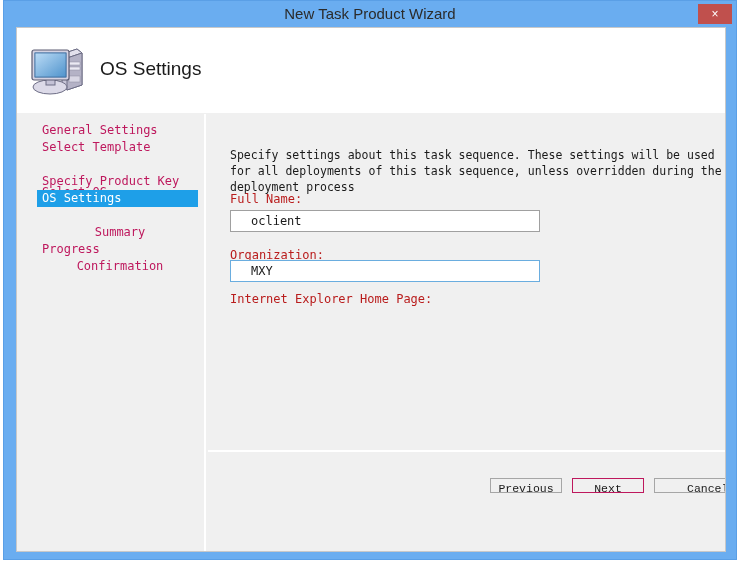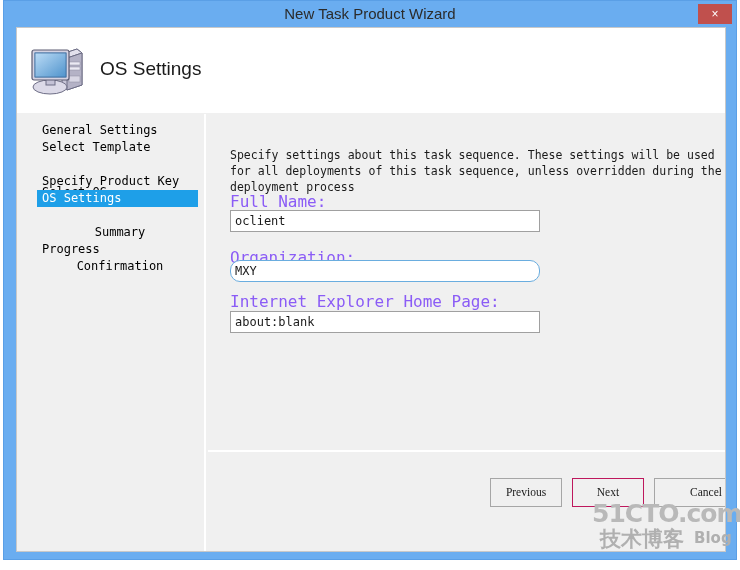--- a/index.html
+++ b/index.html
@@ -121,21 +121,21 @@
     box-sizing: border-box;
   }
   .nav-item {
     position: absolute;
     left: 20px;
     width: 161px;
     height: 17px;
     line-height: 17px;
     font-family: "DejaVu Sans Mono", monospace;
     font-size: 12px;
-    color: #000000;
+    color: #be185d;
     white-space: nowrap;
     padding-left: 5px;
     box-sizing: border-box;
     cursor: default;
   }
   .nav-item.active {
     background: #1e9fe8;
     color: #ffffff;
   }
 
@@ -155,47 +155,47 @@
     width: 507px;
     font-family: "DejaVu Sans Mono", monospace;
     font-size: 11.5px;
     line-height: 16px;
     color: #1a1a1a;
   }
   .field-label {
     position: absolute;
     left: 22px;
     font-family: "DejaVu Sans Mono", monospace;
-    font-size: 16px;
-    color: #8b5cf6;
+    font-size: 12px;
+    color: #b91c1c;
     white-space: nowrap;
   }
   .field-input {
     position: absolute;
     left: 22px;
     width: 310px;
     height: 22px;
     box-sizing: border-box;
     background: #ffffff;
     border: 1px solid #a0a0a0;
     font-family: "DejaVu Sans Mono", monospace;
     font-size: 12px;
     color: #1a1a1a;
-    padding: 0 4px;
+    padding: 0 20px;
     outline: none;
   }
   .field-input.focused {
     border: 1px solid #6aaddf;
   }
 
   
   #label-full-name      { top: 78px; }
   #input-full-name      { top: 96px; }
   #label-organization   { top: 134px; }
-  #input-organization   { top: 146px; border-radius: 10px; }
+  #input-organization   { top: 146px; }
   #label-home-page      { top: 178px; }
   #input-home-page      { top: 197px; }
 
   
   #footer-divider {
     position: absolute;
     left: 191px;
     right: 0;
     top: 422px;
     height: 2px;
@@ -205,25 +205,25 @@
     position: absolute;
     left: 191px;
     right: 0;
     top: 424px;
     bottom: 0;
     background: #f0f0f0;
   }
   .footer-button {
     position: absolute;
     top: 26px;
-    height: 29px;
+    height: 15px;
     box-sizing: border-box;
     background: #f0f0f0;
     border: 1px solid #a6a6a6;
-    font-family: Liberation Serif, serif;
+    font-family: Liberation Mono, monospace;
     font-size: 11.5px;
     color: #1a1a1a;
     cursor: pointer;
     padding: 0;
     line-height: 19px;
   }
   #btn-previous { left: 282px; width: 72px; }
   #btn-next     { left: 364px; width: 72px; border: 1px solid #be185d; }
   #btn-cancel   { left: 446px; width: 72px; padding-left: 32px; }
 
@@ -322,31 +322,25 @@
     <div id="main-panel">
       <div id="description">Specify settings about this task sequence.  These settings will be used for all deployments of this task sequence, unless overridden during the deployment process</div>
 
       <div class="field-label" id="label-full-name">Full Name:</div>
       <input class="field-input" id="input-full-name" type="text" value="oclient" style="">
 
       <div class="field-label" id="label-organization">Organization:</div>
       <input class="field-input focused" id="input-organization" type="text" value="MXY" style="">
 
       <div class="field-label" id="label-home-page">Internet Explorer Home Page:</div>
-      <input class="field-input" id="input-home-page" type="text" value="about:blank" style="">
     </div>
 
     <div id="footer-divider"></div>
     <div id="footer">
       <button class="footer-button" id="btn-previous">Previous</button>
       <button class="footer-button" id="btn-next">Next</button>
       <button class="footer-button" id="btn-cancel">Cancel</button>
     </div>
 
   </div>
 
-  <div id="watermark">
-    <div id="wm-top">51CTO.com</div>
-    <div id="wm-bottom">技术博客</div>
-    <div id="wm-blog">Blog</div>
-  </div>
 
 </div>
 
 </body></html>

